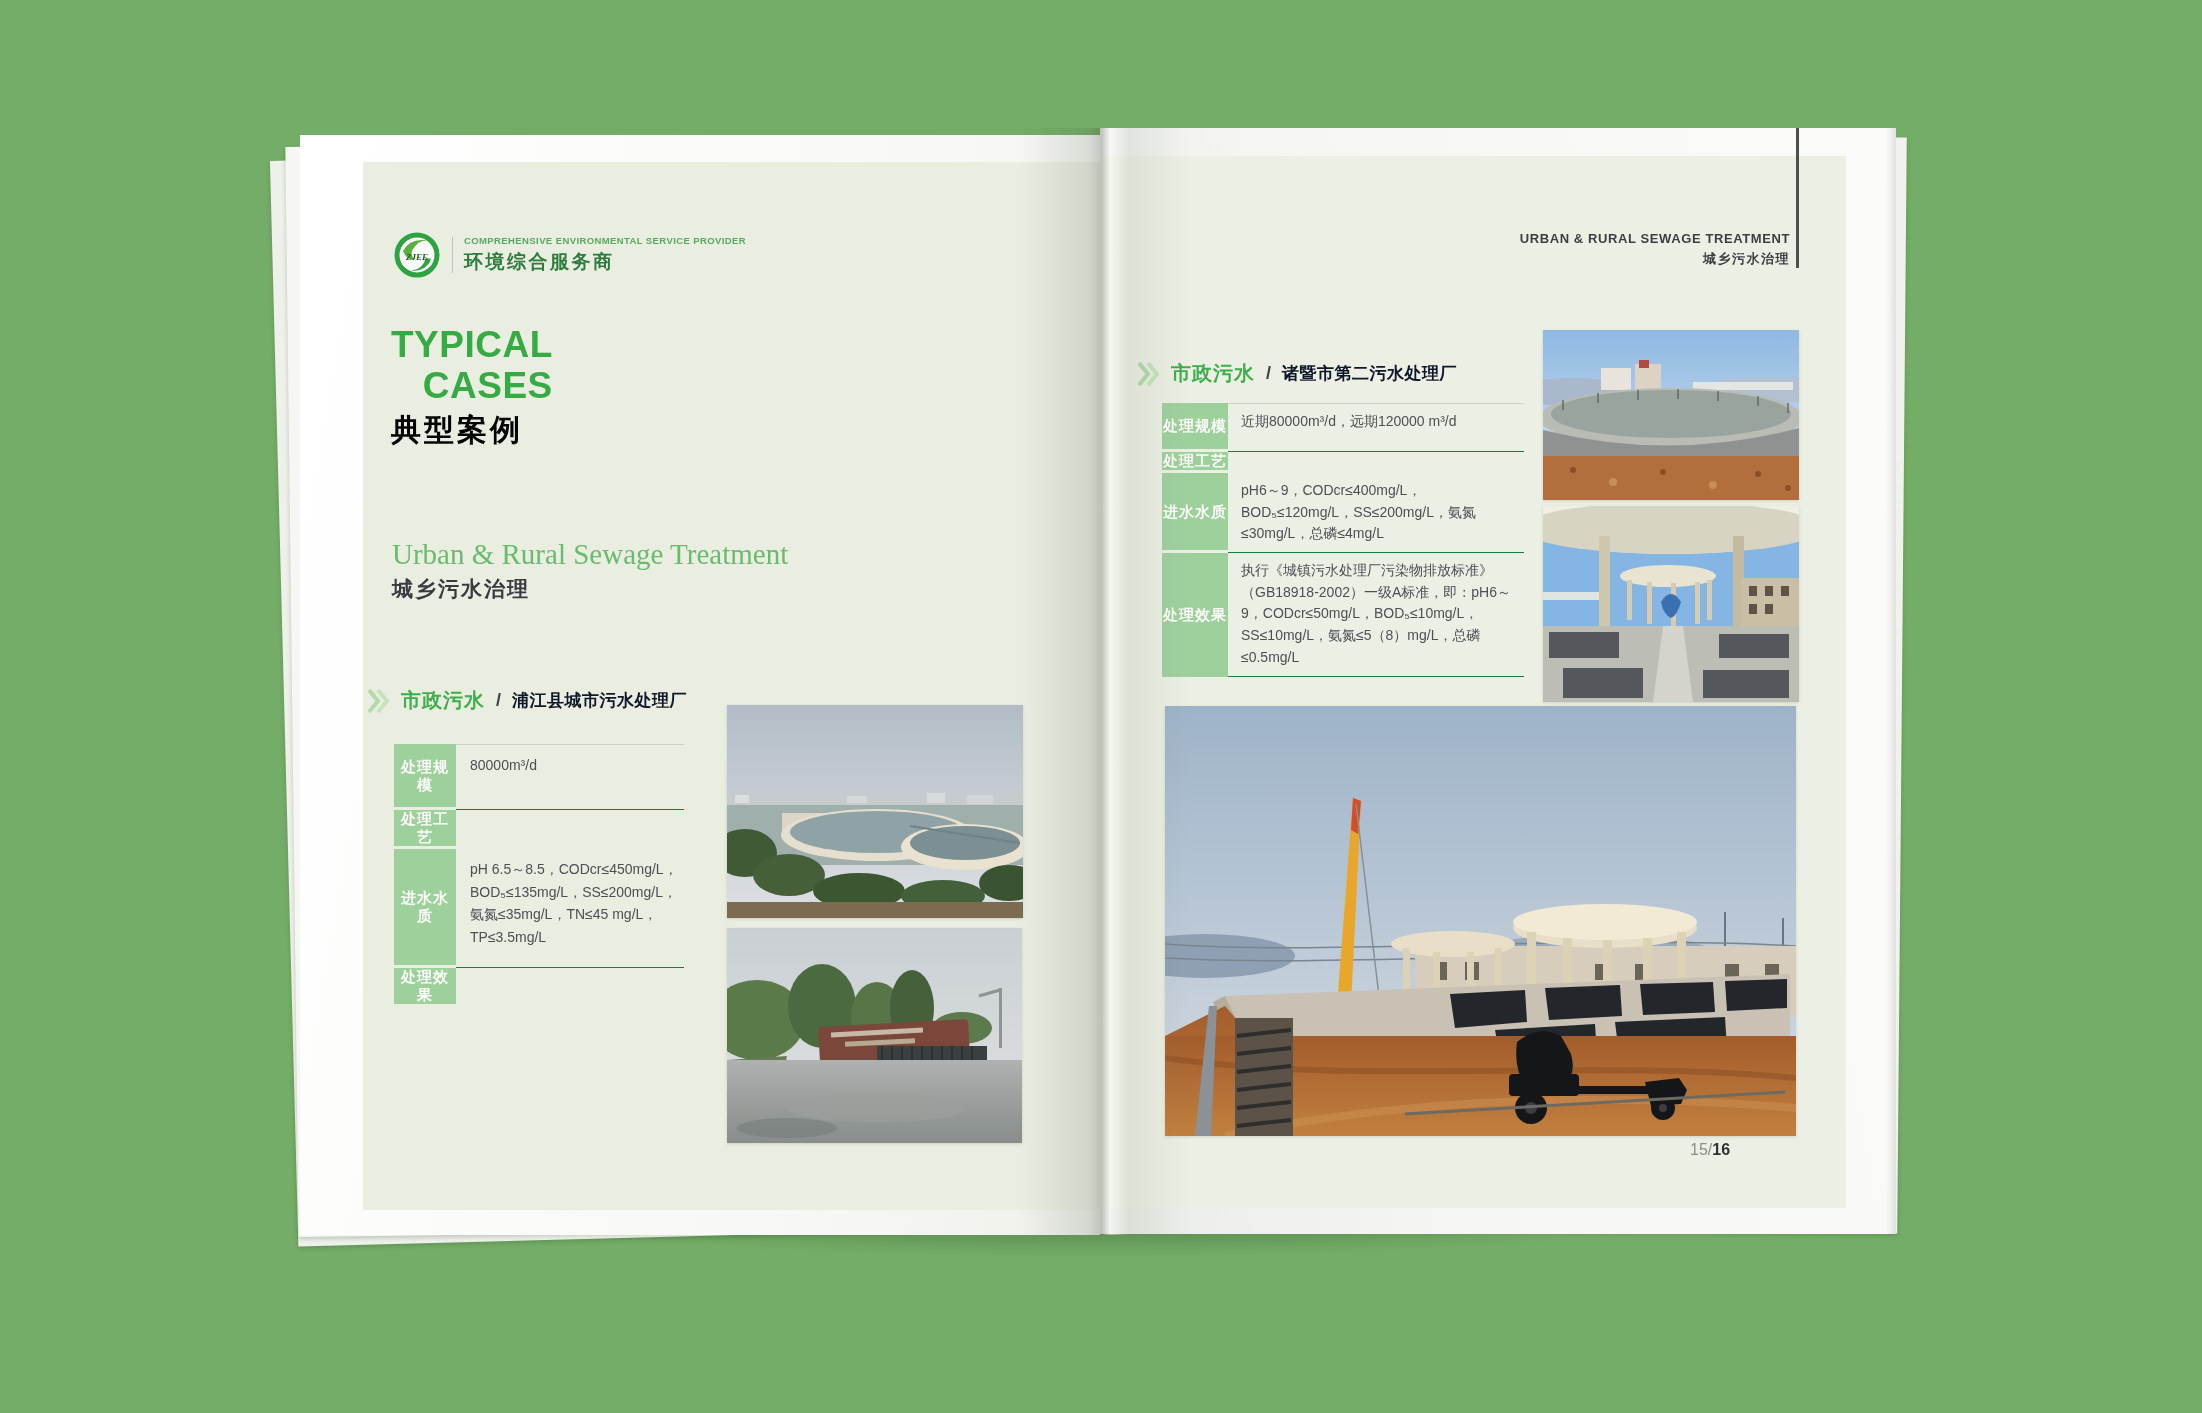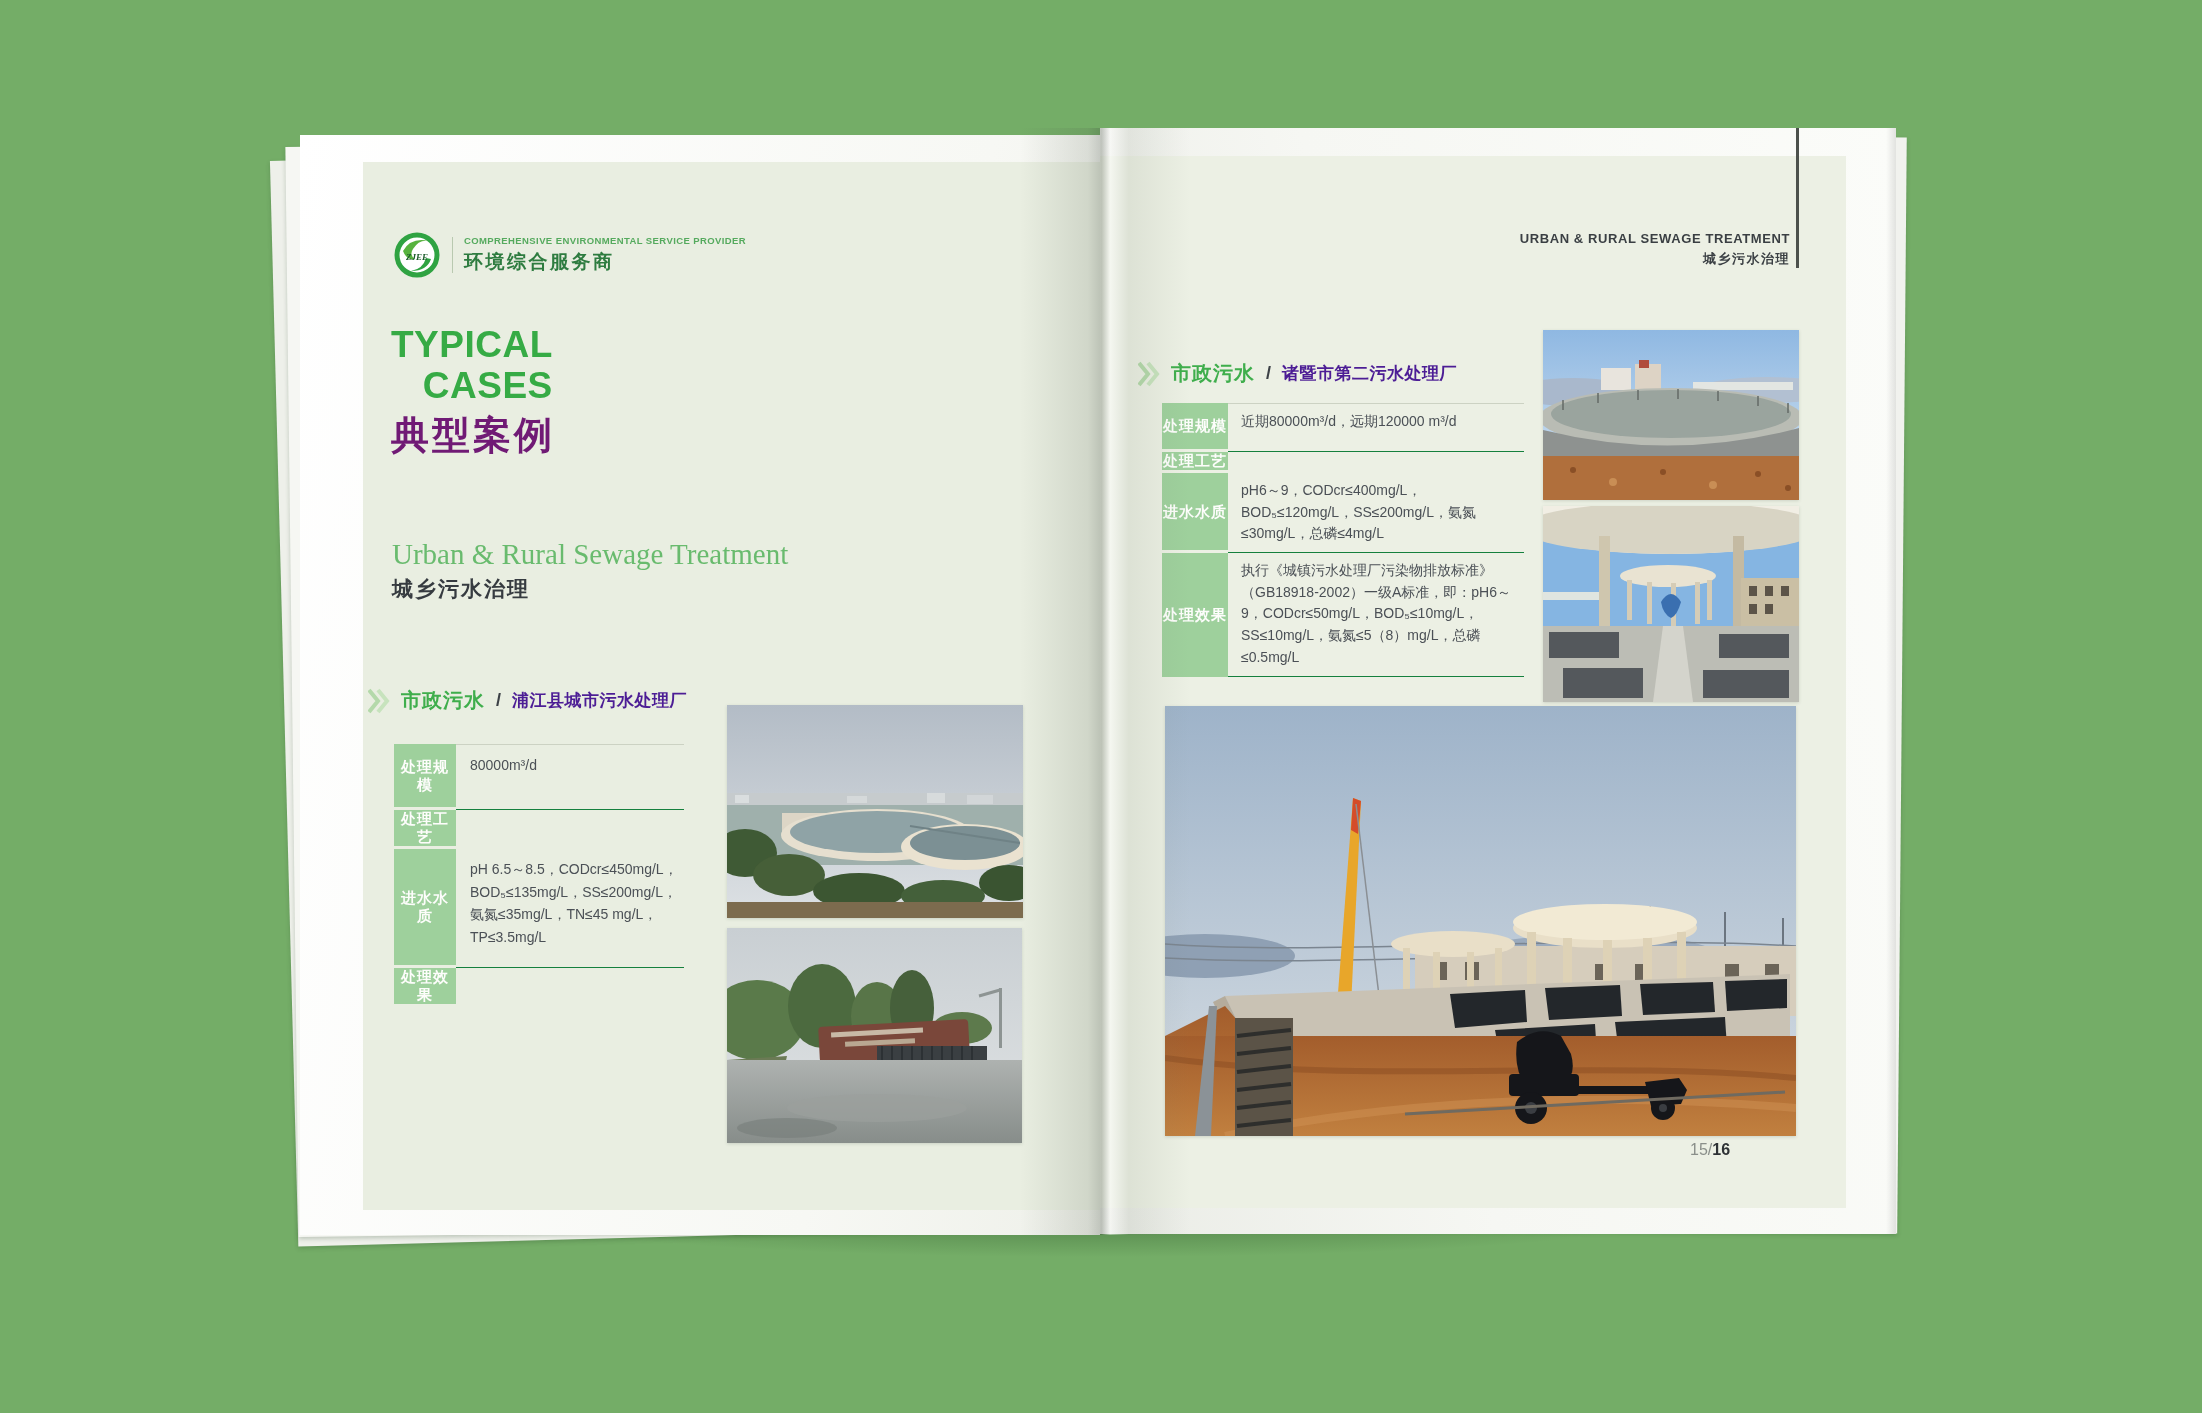--- a/index.html
+++ b/index.html
@@ -29,32 +29,32 @@
       rgba(55,66,55,.26) 48%,rgba(255,255,255,.45) 53%,rgba(110,122,104,.12) 64%,rgba(110,122,104,0) 100%);}
 
   
   .logo-block{left:393px;top:231px;display:flex;align-items:center;gap:11px;}
   .logo-sep{width:1px;height:36px;background:#b9c9b0;}
   .logo-tagline-en{font-size:9.5px;color:#55aa5e;letter-spacing:.4px;font-weight:700;}
   .logo-tagline-cn{font-size:19px;color:#2e7c40;font-weight:700;letter-spacing:2.5px;margin-top:3px;}
 
   .title-en{left:391px;top:324px;font-size:37px;font-weight:800;color:#36ab45;
     line-height:1.12;letter-spacing:.5px;text-align:right;}
-  .title-cn{left:391px;top:410px;font-size:38px;font-weight:700;color:#701a75;letter-spacing:3px;}
+  .title-cn{left:391px;top:410px;font-size:30px;font-weight:700;color:#000000;letter-spacing:3px;}
 
   .subtitle-en{left:392px;top:538px;font-family:"Liberation Serif",serif;
     font-size:29px;color:#69bb6e;}
   .subtitle-cn{left:392px;top:575px;font-size:21px;font-weight:700;color:#363b40;letter-spacing:2px;}
 
   .section-header{display:flex;align-items:center;gap:9px;}
   .sh-left{left:368px;top:687px;}
   .sh-right{left:1138px;top:360px;}
   .sh-cat{font-size:20px;font-weight:700;color:#3fae4c;letter-spacing:1px;}
   .sh-slash{font-size:18px;font-weight:700;color:#3c4146;margin:0 2px;}
-  .sh-name{font-size:17px;font-weight:700;color:#4c1d95;letter-spacing:.5px;}
+  .sh-name{font-size:17px;font-weight:700;color:#0f172a;letter-spacing:.5px;}
 
   
   .case-table{display:flex;flex-direction:column;}
   .ct-left{left:394px;top:744px;width:290px;}
   .ct-right{left:1162px;top:403px;width:362px;}
   .trow{display:flex;align-items:stretch;}
   .tlabel{flex:0 0 62px;background:#9ed09c;color:#fdfdfb;font-size:15px;font-weight:700;
     letter-spacing:1px;display:flex;align-items:center;justify-content:center;text-align:center;
     line-height:1.2;border-bottom:3px solid #e9eee1;}
   .ct-right .tlabel{flex-basis:66px;border-bottom-color:#ecf0e4;}

